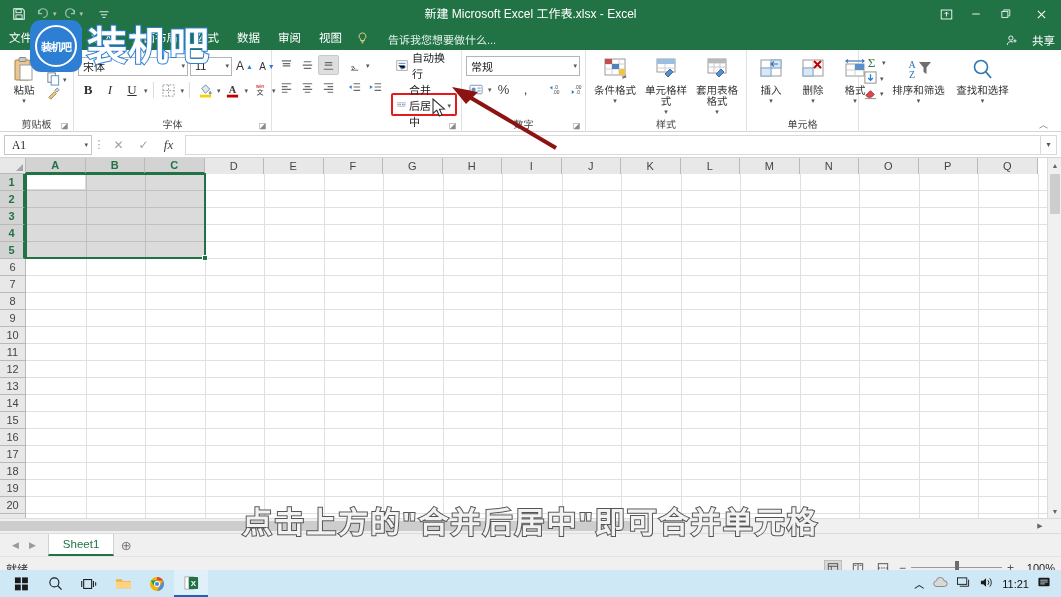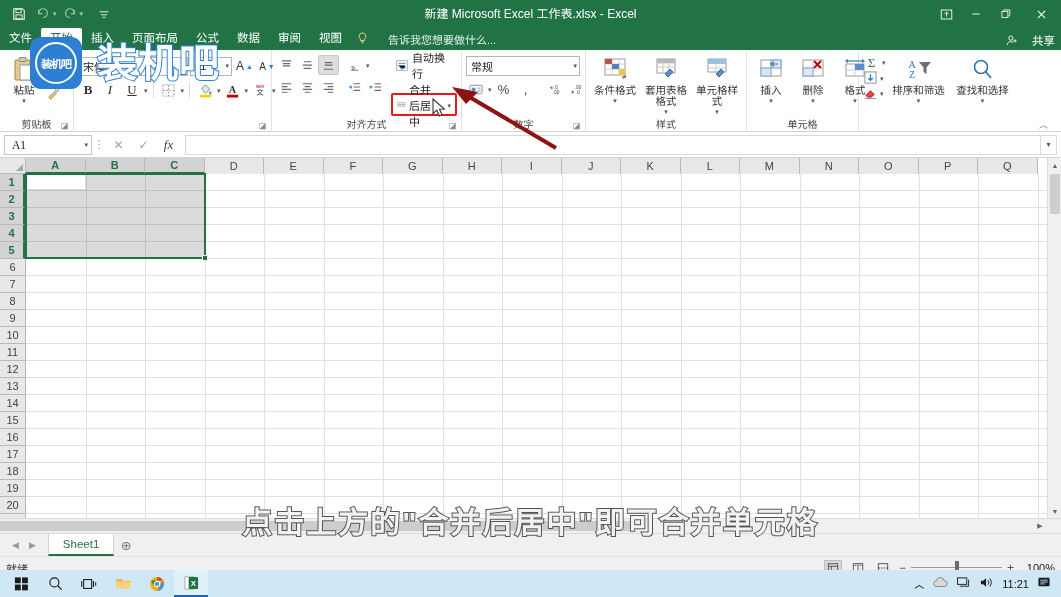--- a/index.html
+++ b/index.html
@@ -247,21 +247,21 @@
     font-size:13px; color:#1b1b1b;
   }
   .tb-item.active { border-bottom:2px solid #1565c0; background:rgba(255,255,255,.35); }
   .tray {
     margin-left:auto; display:flex; align-items:center; gap:8px; padding-right:6px;
     font-size:11px; color:#111;
   }
 
   
   .watermark {
-    position:absolute; left:30px; top:37px; display:flex; align-items:center; gap:15px;
+    position:absolute; left:30px; top:20px; display:flex; align-items:center; gap:5px;
     z-index:20; pointer-events:none;
   }
   .wm-logo {
     width:52px; height:52px; border-radius:11px; background:#2d7fd4;
     display:flex; align-items:center; justify-content:center;
   }
   .wm-circle {
     width:42px; height:42px; border-radius:50%; border:2px solid #fff;
     display:flex; align-items:center; justify-content:center; color:#fff;
     font-size:11px; font-weight:bold; letter-spacing:-1px;
@@ -461,20 +461,21 @@
           <span class="caret-sm">▾</span>
           <div class="smallbtn">
             <svg width="16" height="16" viewBox="0 0 18 16">
                 <text x="9" y="6" font-size="5" text-anchor="middle" fill="#c00000">wén</text>
                 <text x="9" y="14" font-size="8" text-anchor="middle" fill="#333">文</text>
               </svg>
           </div>
           <span class="caret-sm">▾</span>
         </div>
       </div>
+      <div class="rgroup-label">字体</div>
       <span class="dlg-launch" style="bottom:2px;right:3px">◪</span>
     </div>
 
     <div class="rgroup" style="width:190px">
       <div class="rgroup-body">
         <div class="align-rows">
           <div class="align-line">
             <div class="smallbtn">
               <svg width="15" height="15" viewBox="0 0 16 16">
                   <path d="M3 3h10M4 6h8M4 8.5h8" stroke="#6b6b6b" stroke-width="1.3"></path>
@@ -546,21 +547,20 @@
                   <path d="M1.5 8h3M11.5 8h3" stroke="#3b74b5" stroke-width="1"></path>
                   <path d="M6 6.2v3.6M10 6.2v3.6" stroke="#3b74b5" stroke-width="1"></path>
                   <path d="M4.5 6.6 6 8l-1.5 1.4M11.5 6.6 10 8l1.5 1.4" fill="none" stroke="#3b74b5" stroke-width="1"></path>
                 </svg>
               <span>合并后居中</span>
             </div>
             <span class="caret-sm" style="padding:0 3px">▾</span>
           </div>
         </div>
       </div>
-      <div class="rgroup-label">对齐方式</div>
       <span class="dlg-launch" style="bottom:2px;right:3px">◪</span>
     </div>
 
     <div class="rgroup" style="width:124px">
       <div class="rgroup-body" style="flex-direction:column">
         <div class="num-rows" style="width:100%">
           <div class="num-line">
             <div class="combo" style="width:114px;height:20px">
               <span class="cv">常规</span>
               <span class="cd">▾</span>
@@ -611,39 +611,39 @@
                 <rect x="18" y="12" width="6" height="6" fill="#f5c242"></rect>
                 <text x="21" y="23" font-size="9" fill="#333" font-family="Liberation Serif, serif">≠</text>
               </svg>
           </span>
           <span>条件格式</span>
           <span class="caret-sm">▾</span>
         </div>
         <div class="bigbtn" style="width:52px">
           <span class="glyph">
             <svg width="28" height="26" viewBox="0 0 28 26">
+                <rect x="5" y="2" width="18" height="13" fill="#fff" stroke="#9a9a9a"></rect>
+                <rect x="5" y="2" width="18" height="5" fill="#9bbfe0"></rect>
+                <path d="M5 11h18M13 7v8" stroke="#cfcfcf"></path>
+                <path d="M13 17l5-5 3 3-5 5z" fill="#5b8fc9" stroke="#3b6ea5"></path>
+              </svg>
+          </span>
+          <span>单元格样式</span>
+          <span class="caret-sm">▾</span>
+        </div>
+        <div class="bigbtn" style="width:52px">
+          <span class="glyph">
+            <svg width="28" height="26" viewBox="0 0 28 26">
                 <rect x="5" y="2" width="18" height="14" fill="#fff" stroke="#9a9a9a"></rect>
                 <path d="M5 6h18M5 10h18M11 2v14M17 2v14" stroke="#c8c8c8"></path>
                 <rect x="5" y="2" width="18" height="4" fill="#b8b8b8"></rect>
                 <path d="M13 17l5-5 3 3-5 5z" fill="#5b8fc9" stroke="#3b6ea5"></path>
               </svg>
           </span>
           <span>套用表格格式</span>
-          <span class="caret-sm">▾</span>
-        </div>
-        <div class="bigbtn" style="width:52px">
-          <span class="glyph">
-            <svg width="28" height="26" viewBox="0 0 28 26">
-                <rect x="5" y="2" width="18" height="13" fill="#fff" stroke="#9a9a9a"></rect>
-                <rect x="5" y="2" width="18" height="5" fill="#9bbfe0"></rect>
-                <path d="M5 11h18M13 7v8" stroke="#cfcfcf"></path>
-                <path d="M13 17l5-5 3 3-5 5z" fill="#5b8fc9" stroke="#3b6ea5"></path>
-              </svg>
-          </span>
-          <span>单元格样式</span>
           <span class="caret-sm">▾</span>
         </div>
       </div>
       <div class="rgroup-label">样式</div>
     </div>
 
     <div class="rgroup" style="width:112px">
       <div class="rgroup-body" style="gap:2px">
         <div class="bigbtn" style="width:34px">
           <span class="glyph">

